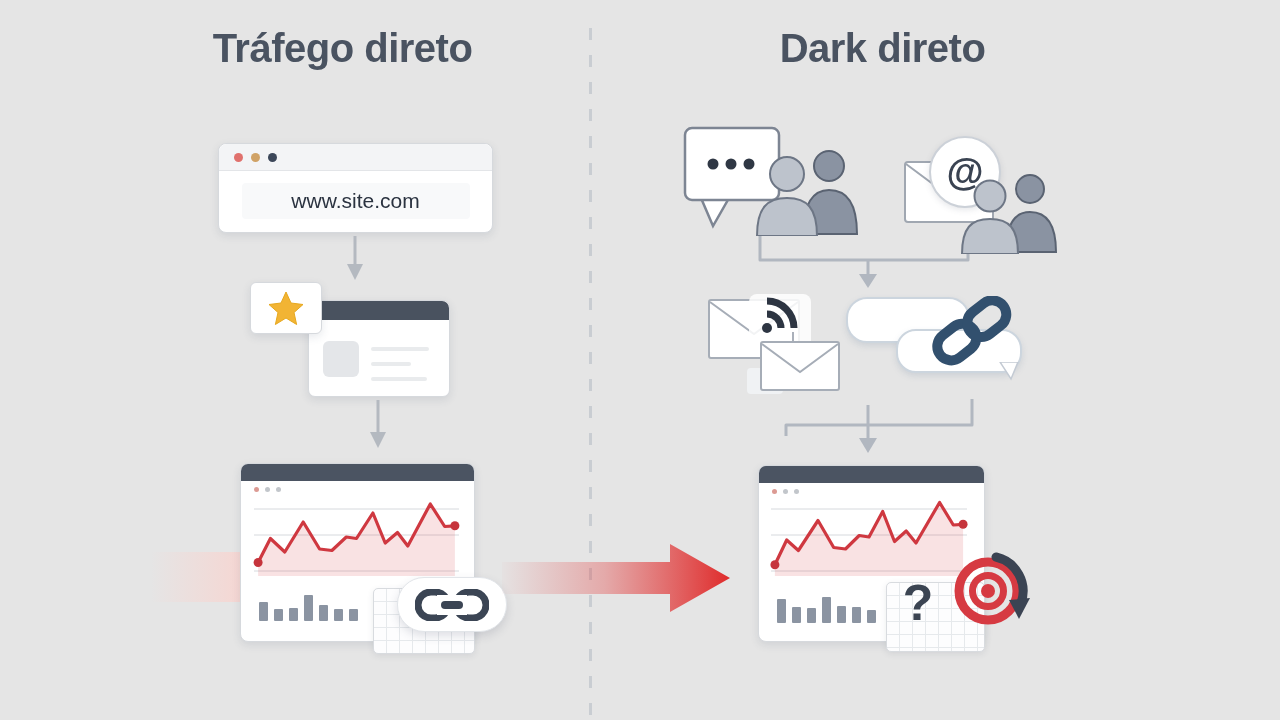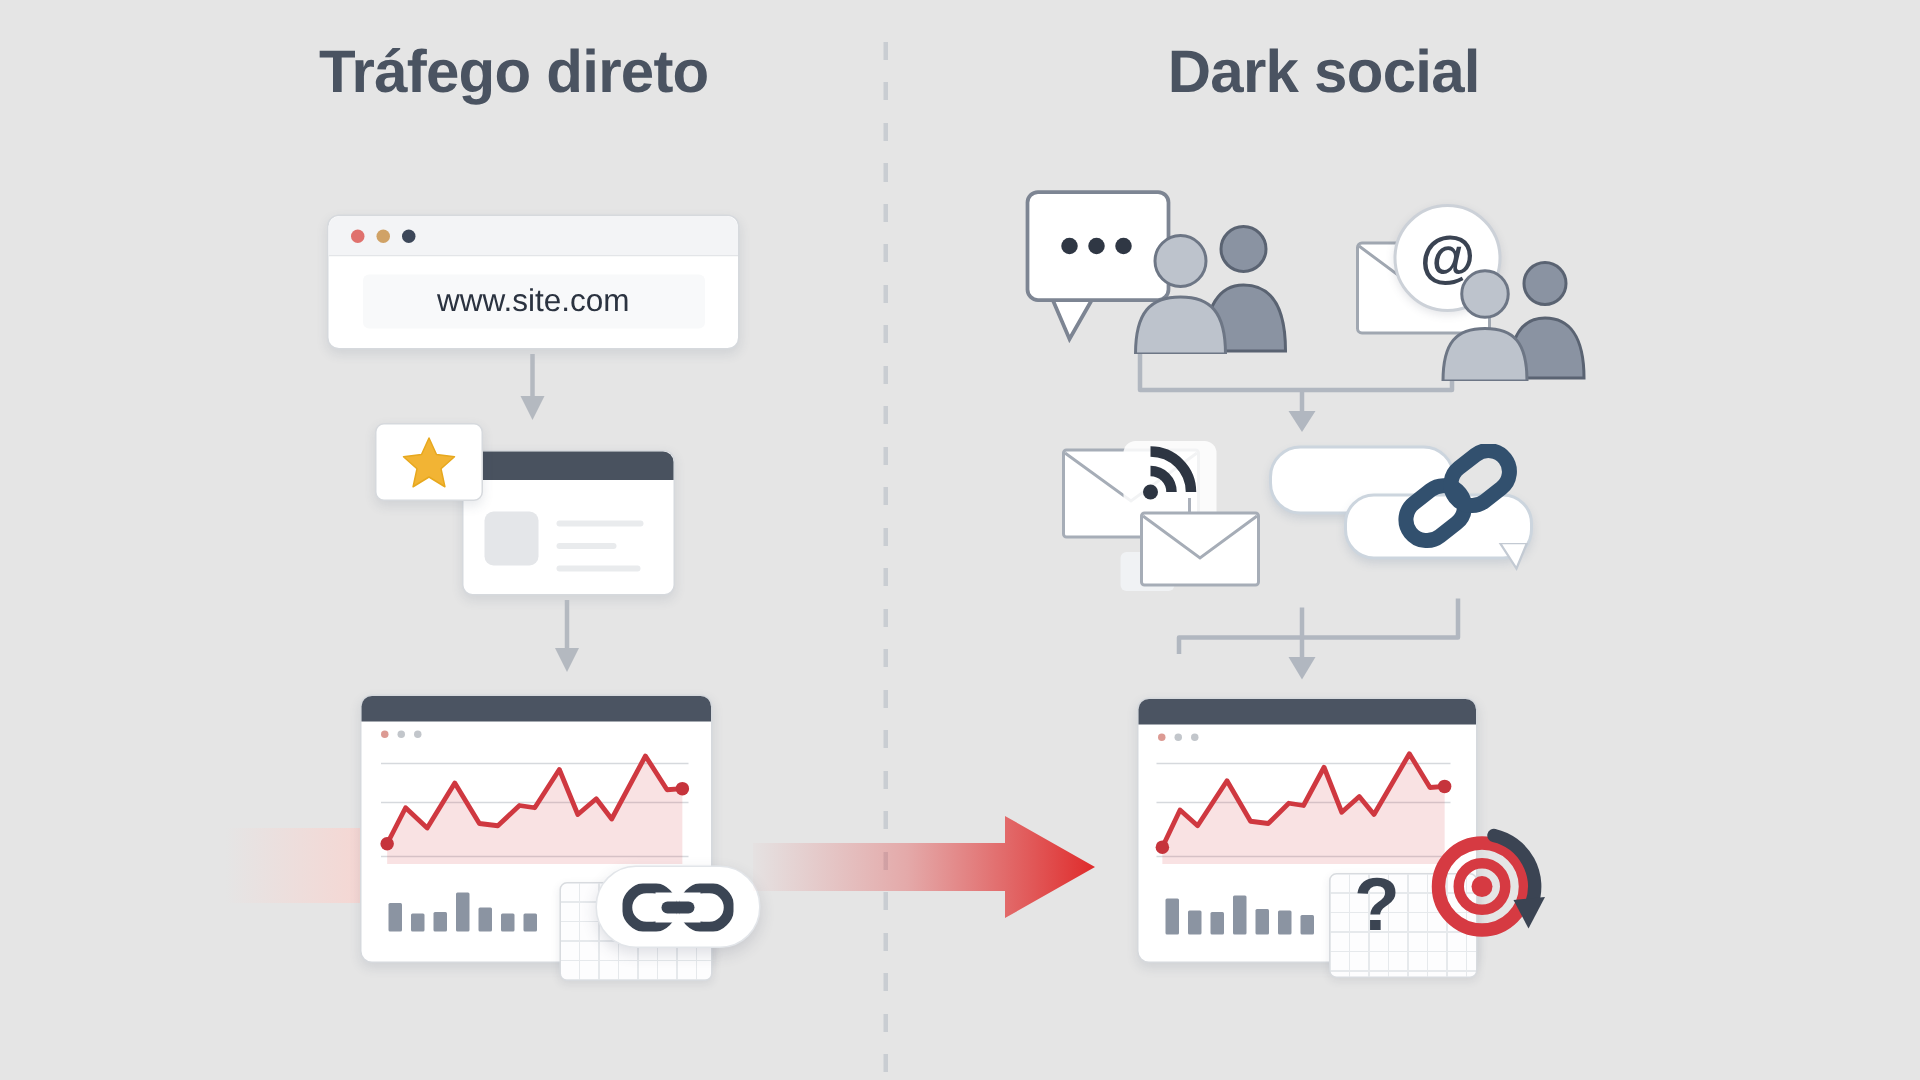--- a/index.html
+++ b/index.html
@@ -50,21 +50,21 @@
   .qmark{position:absolute;width:44px;text-align:center;font-size:50px;font-weight:700;color:#3b4452;}
   .pink-band{position:absolute;background:linear-gradient(to right,rgba(246,214,210,0),#f6d6d2);}
   svg{display:block;}
 </style>
 </head>
 <body>
 
 <div class="canvas">
 
   <div class="title" style="left:120px;top:26px">Tráfego direto</div>
-  <div class="title" style="left:660px;top:26px">Dark social</div>
+  <div class="title" style="left:660px;top:26px">Dark direto</div>
 
   <div class="divider"></div>
 
   <div class="card" style="left:218px;top:143px;width:273px;height:88px">
     <div class="browser-top">
       <span class="bdot" style="background:#e0716d"></span>
       <span class="bdot" style="background:#d0a266"></span>
       <span class="bdot" style="background:#3c4759"></span>
     </div>
     <div class="url-row">

